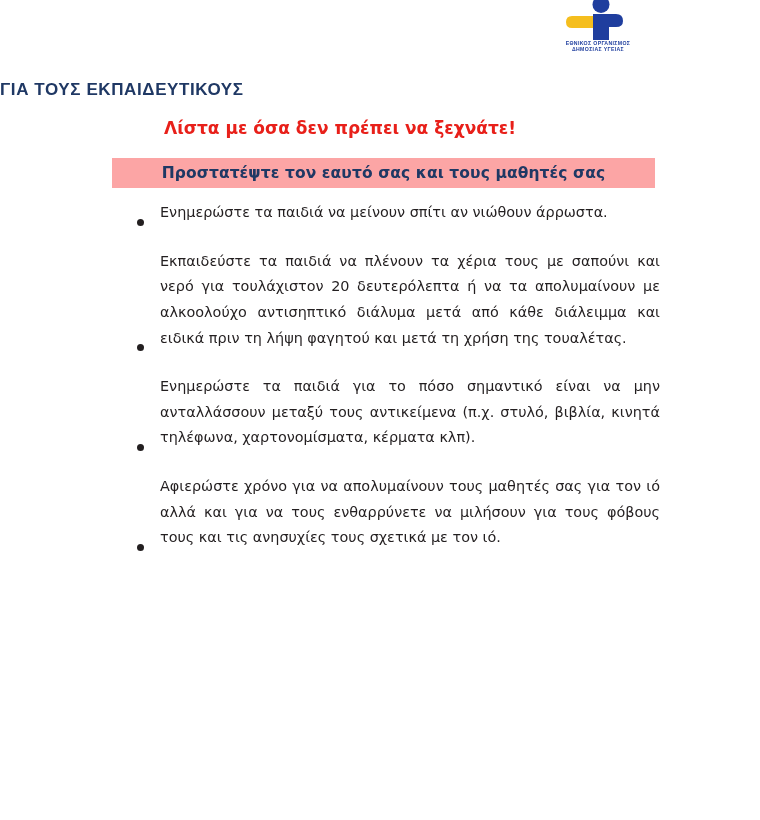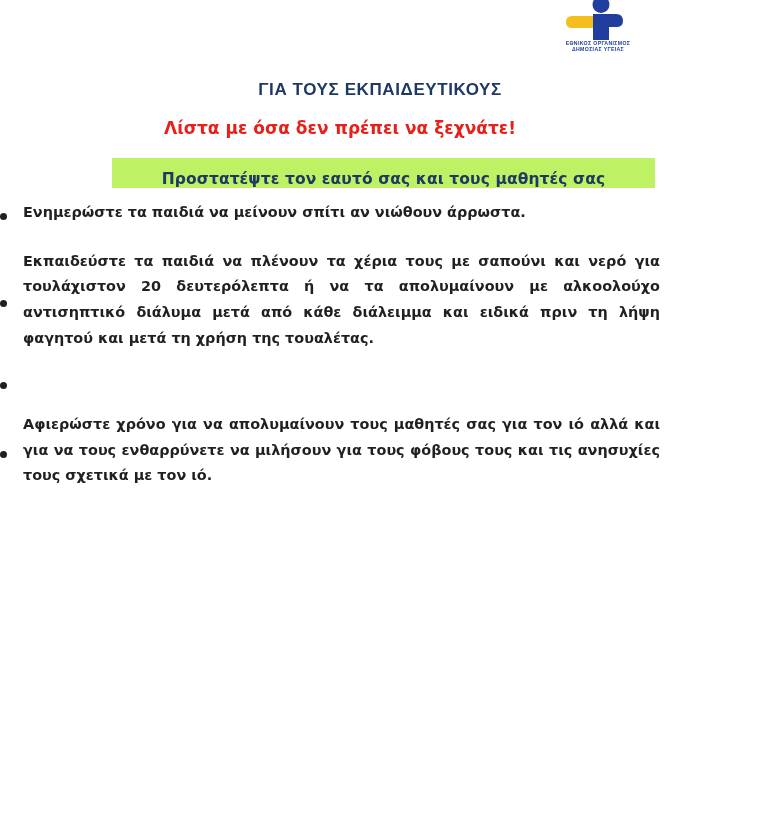--- a/index.html
+++ b/index.html
@@ -51,21 +51,21 @@
     white-space: nowrap;
   }
   .logo-text .line2 { display: block; }
 
   
   .title-main {
     position: absolute;
     top: 80px;
     left: 0;
     width: 760px;
-    text-align: center;
+    text-align: left;
     font-family: "Liberation Sans", sans-serif;
     font-weight: bold;
     font-size: 17px;
     letter-spacing: 0.6px;
     color: #1f3864;
   }
   .title-sub {
     position: absolute;
     top: 118px;
     left: 0;
@@ -77,23 +77,23 @@
     color: #e8201a;
   }
 
   
   .section-banner {
     position: absolute;
     top: 158px;
     left: 112px;
     width: 543px;
     height: 30px;
-    background: #bef264;
+    background: #fca5a5;
     display: flex;
-    align-items: flex-end;
+    align-items: center;
     justify-content: center;
   }
   .section-banner-label {
     font-family: "DejaVu Sans", sans-serif;
     font-weight: bold;
     font-size: 15.5px;
     color: #1f3864;
     letter-spacing: 0.1px;
   }
 
@@ -102,24 +102,24 @@
     position: absolute;
     top: 200px;
     left: 0;
     width: 760px;
     margin: 0;
     padding: 0;
     list-style: none;
   }
   .bullet-item {
     display: flex;
-    align-items: center;
+    align-items: flex-end;
+    padding-left: 137px;
     padding-right: 100px;
     margin-bottom: 23px;
-    font-weight: bold;
   }
   .bullet-marker {
     flex: 0 0 auto;
     width: 7px;
     height: 7px;
     border-radius: 50%;
     background: #231f20;
     margin-top: 8px;
     margin-right: 16px;
   }
@@ -170,20 +170,21 @@
     <li class="bullet-item no-justify">
       <span class="bullet-marker"></span>
       <span class="bullet-text">Ενημερώστε τα παιδιά να μείνουν σπίτι αν νιώθουν άρρωστα.</span>
     </li>
     <li class="bullet-item">
       <span class="bullet-marker"></span>
       <span class="bullet-text">Εκπαιδεύστε τα παιδιά να πλένουν τα χέρια τους με σαπούνι και νερό για τουλάχιστον 20 δευτερόλεπτα ή να τα απολυμαίνουν με αλκοολούχο αντισηπτικό διάλυμα μετά από κάθε διάλειμμα και ειδικά πριν τη λήψη φαγητού και μετά τη χρήση της τουαλέτας.</span>
     </li>
     <li class="bullet-item">
       <span class="bullet-marker"></span>
+      <span class="bullet-text">Ενημερώστε τα παιδιά για το πόσο σημαντικό είναι να μην ανταλλάσσουν μεταξύ τους αντικείμενα (π.χ. στυλό, βιβλία, κινητά τηλέφωνα, χαρτονομίσματα, κέρματα κλπ).</span>
     </li>
     <li class="bullet-item">
       <span class="bullet-marker"></span>
       <span class="bullet-text">Αφιερώστε χρόνο για να απολυμαίνουν τους μαθητές σας για τον ιό αλλά και για να τους ενθαρρύνετε να μιλήσουν για τους φόβους τους και τις ανησυχίες τους σχετικά με τον ιό.</span>
     </li>
   </ul>
 
 </div>
 
 </body></html>

